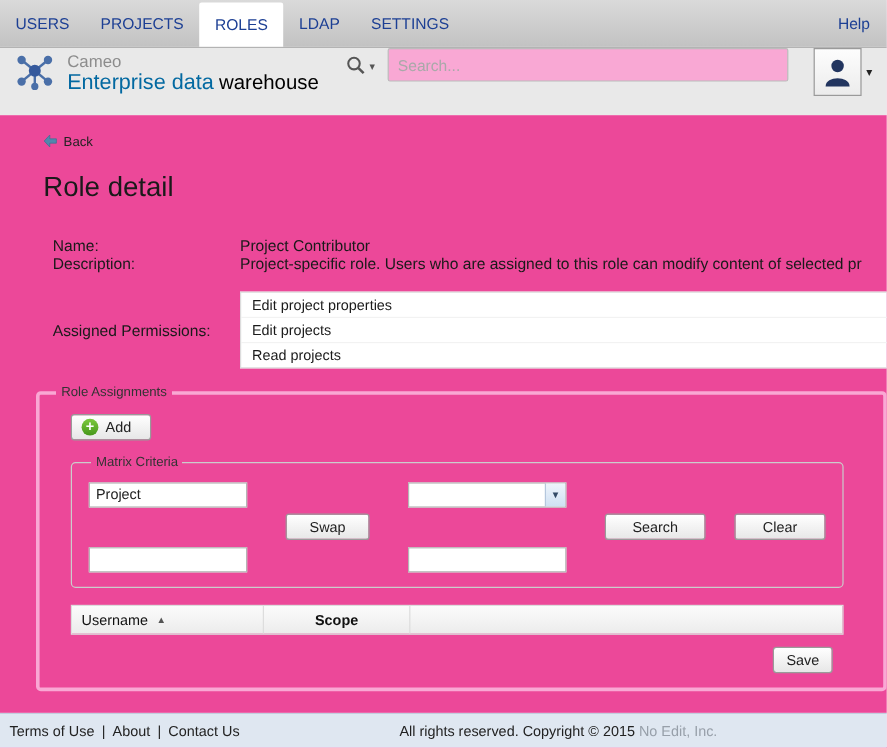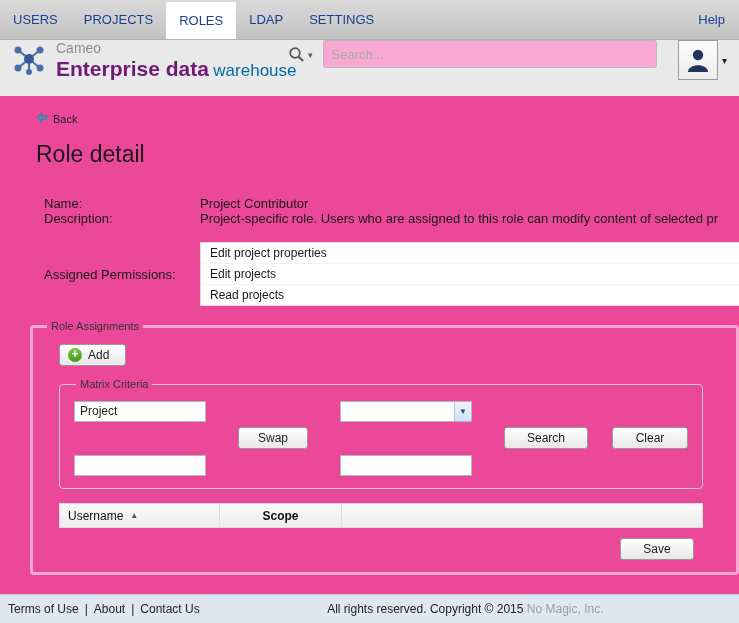--- a/index.html
+++ b/index.html
@@ -11,22 +11,22 @@
   .topnav { height:40px; flex:0 0 40px; background:linear-gradient(#dadada,#c2c2c2); display:flex; align-items:stretch; border-bottom:1px solid #b3b3b3; }
   .nav-item { display:flex; align-items:center; padding:0 13px; font-size:13px; color:#1c3f94; cursor:pointer; }
   .nav-item.active { background:#ffffff; margin-top:2px; border-radius:2px 2px 0 0; }
   .nav-help { margin-left:auto; display:flex; align-items:center; padding:0 14px; font-size:13px; color:#1c3f94; cursor:pointer; }
 
   
   .header { height:56px; flex:0 0 56px; background:#e9e9e9; display:flex; align-items:flex-start; padding:0 10px; }
   .brand { display:flex; align-items:center; gap:8px; width:278px; }
   .brand-text { line-height:1.1; white-space:nowrap; }
   .brand-top { font-size:14px; color:#8c8c8c; }
-  .brand-bold { font-size:21px; font-weight:bold; color:#701a75; }
-  .brand-light { font-size:17px; color:#0369a1; }
+  .brand-bold { font-size:18px; font-weight:normal; color:#0369a1; }
+  .brand-light { font-size:17px; color:#000000; }
   .search-area { display:flex; align-items:center; }
   .search-icon { display:flex; cursor:pointer; }
   .tiny-caret { font-size:9px; color:#555; margin:2px 0 0 3px; cursor:pointer; }
   .search-input { width:334px; height:28px; margin-left:10px; border:1px solid #bcbcbc; border-radius:2px; padding:0 8px; font-size:13px; color:#555; background:#f9a8d4; font-family:"Liberation Sans", sans-serif; }
   .search-input::placeholder { color:#a9a9a9; }
   .avatar-area { margin-left:auto; display:flex; align-items:center; gap:4px; padding-right:2px; }
   .avatar { width:40px; height:40px; background:linear-gradient(#fdfdfd,#ececec); border:1px solid #9a9a9a; display:flex; align-items:center; justify-content:center; cursor:pointer; }
   .avatar-caret { font-size:10px; color:#222; cursor:pointer; }
 
   
@@ -65,21 +65,21 @@
   .clear-btn { grid-column:5; grid-row:1 / 3; width:76px; }
 
   .table-header { margin:14px 33px 0 26px; height:25px; display:flex; background:linear-gradient(#fbfbfb,#ececec); border:1px solid #dddddd; }
   .th { display:flex; align-items:center; padding:0 8px; font-size:12px; color:#111; }
   .th-username { width:160px; flex:0 0 160px; border-right:1px solid #dddddd; gap:7px; cursor:pointer; }
   .sort-icon { font-size:8px; color:#555; }
   .th-scope { width:122px; flex:0 0 122px; border-right:1px solid #dddddd; justify-content:center; font-weight:bold; cursor:pointer; }
   .th-rest { flex:1 1 auto; }
 
   .save-row { margin:10px 42px 0 0; text-align:right; }
-  .save-btn { width:74px;margin-left:27px; }
+  .save-btn { width:50px;margin-left:27px; }
 
   
   .footer { height:29px; flex:0 0 29px; background:#dfe7f1; border-top:1px solid #c3cede; display:flex; align-items:center; padding:0 8px; font-size:12px; color:#222; }
   .footer-links { display:flex; align-items:center; }
   .footer-links a { color:#222; cursor:pointer; text-decoration:none; }
   .sep { margin:0 6px; color:#222; }
   .footer-copy { flex:1 1 auto; text-align:center; }
   .company { color:#98a0aa; }
 </style>
 </head>
@@ -217,17 +217,17 @@
   <footer class="footer">
     <div class="footer-links">
       <a>Terms of Use</a>
       <span class="sep">|</span>
       <a>About</a>
       <span class="sep">|</span>
       <a>Contact Us</a>
     </div>
     <div class="footer-copy">
       <span>All rights reserved. Copyright © 2015</span>
-      <span class="company">No Magic, Inc.</span>
+      <span class="company">No Edit, Inc.</span>
     </div>
   </footer>
 
 </div>
 
 </body></html>

